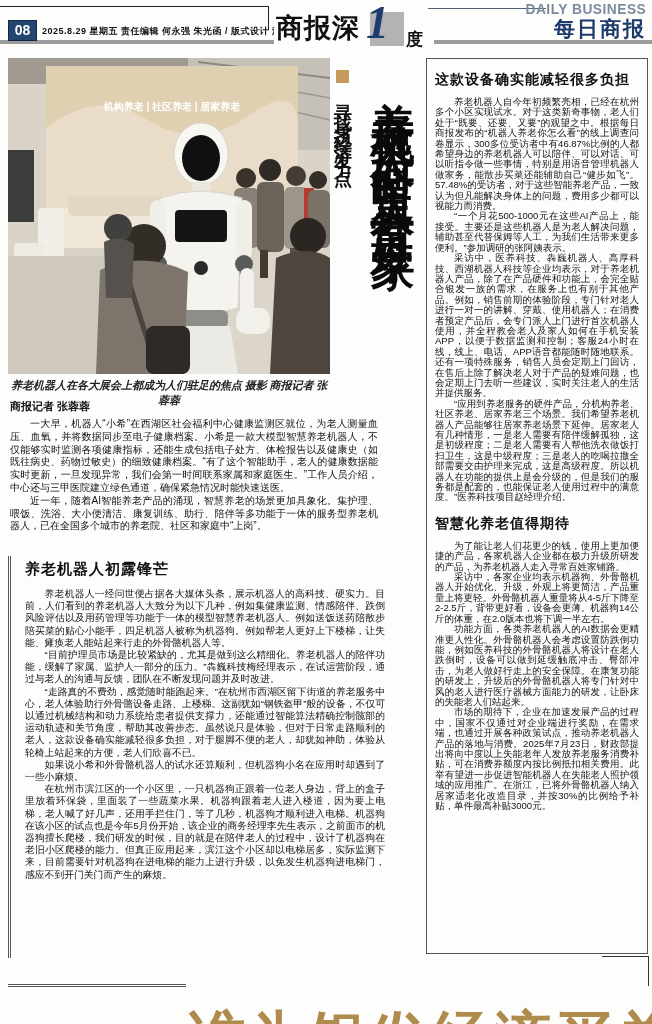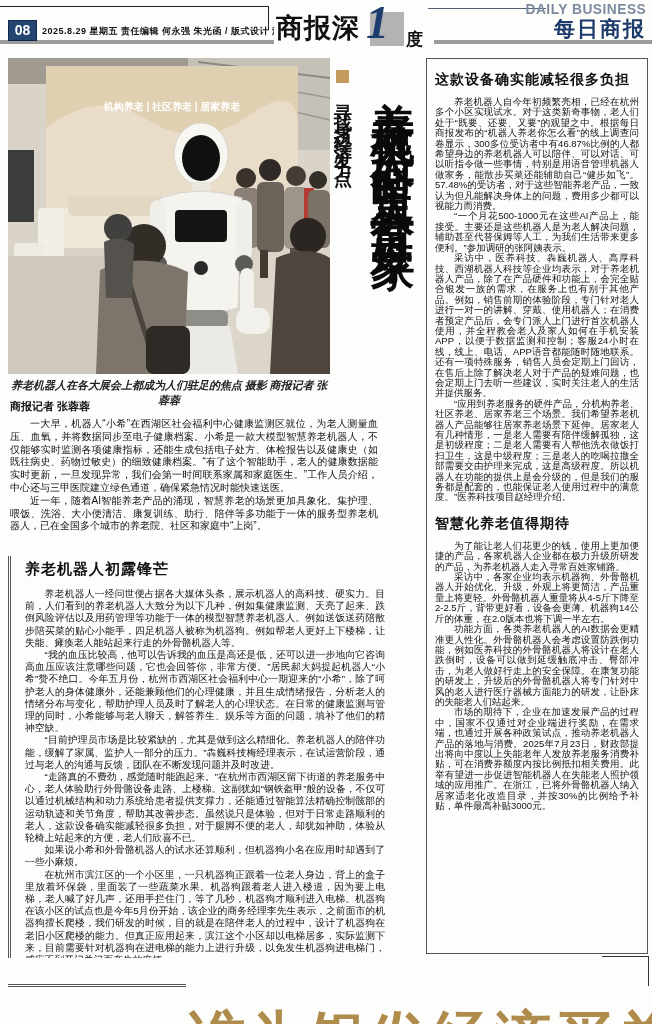--- a/index.html
+++ b/index.html
@@ -149,22 +149,21 @@
   <div class="kicker">寻找身边经济发力点</div>
   <div class="headline">养老机器人何时走入寻常百姓家？</div>
 
   <div class="byline">商报记者 张蓉蓉</div>
   <div class="intro">
     <p>一大早，机器人“小希”在西湖区社会福利中心健康监测区就位，为老人测量血压、血氧，并将数据同步至电子健康档案。小希是一款大模型智慧养老机器人，不仅能够实时监测各项健康指标，还能生成包括电子处方、体检报告以及健康史（如既往病史、药物过敏史）的细致健康档案。“有了这个智能助手，老人的健康数据能实时更新，一旦发现异常，我们会第一时间联系家属和家庭医生。”工作人员介绍，中心还与三甲医院建立绿色通道，确保紧急情况时能快速送医。</p>
     <p>近一年，随着AI智能养老产品的涌现，智慧养老的场景更加具象化。集护理、喂饭、洗浴、大小便清洁、康复训练、助行、陪伴等多功能于一体的服务型养老机器人，已在全国多个城市的养老院、社区和家庭中“上岗”。</p>
   </div>
   <div class="lsec">
     <h2>养老机器人初露锋芒</h2>
-    <p>养老机器人一经问世便占据各大媒体头条，展示机器人的高科技、硬实力。目前，人们看到的养老机器人大致分为以下几种，例如集健康监测、天亮了起来、跌倒风险评估以及用药管理等功能于一体的模型智慧养老机器人。例如送饭送药陪散步陪买菜的贴心小能手，四足机器人被称为机器狗。例如帮老人更好上下楼梯，让失能、瘫痪老人能站起来行走的外骨骼机器人等。</p>
-    <p>“我的血压比较高，他可以告诉我的血压是高还是低，还可以进一步地向它咨询高血压应该注意哪些问题，它也会回答你，非常方便。”居民郝大妈提起机器人“小希”赞不绝口。今年五月份，杭州市西湖区社会福利中心一期迎来的“小希”，除了呵护老人的身体健康外，还能兼顾他们的心理健康，并且生成情绪报告，分析老人的情绪分布与变化，帮助护理人员及时了解老人的心理状态。在日常的健康监测与管理的同时，小希能够与老人聊天，解答养生、娱乐等方面的问题，填补了他们的精神空缺。</p>
+    <p>养老机器人一经问世便占据各大媒体头条，展示机器人的高科技、硬实力。目前，人们看到的养老机器人大致分为以下几种，例如集健康监测、情感陪伴、跌倒风险评估以及用药管理等功能于一体的模型智慧养老机器人。例如送饭送药陪散步陪买菜的贴心小能手，四足机器人被称为机器狗。例如帮老人更好上下楼梯，让失能、瘫痪老人能站起来行走的外骨骼机器人等。</p>
     <p>“目前护理员市场是比较紧缺的，尤其是做到这么精细化。养老机器人的陪伴功能，缓解了家属、监护人一部分的压力。”犇巍科技梅经理表示，在试运营阶段，通过与老人的沟通与反馈，团队在不断发现问题并及时改进。</p>
     <p>“走路真的不费劲，感觉随时能跑起来。”在杭州市西湖区留下街道的养老服务中心，老人体验助行外骨骼设备走路、上楼梯。这副犹如“钢铁盔甲”般的设备，不仅可以通过机械结构和动力系统给患者提供支撑力，还能通过智能算法精确控制髋部的运动轨迹和关节角度，帮助其改善步态。虽然说只是体验，但对于日常走路顺利的老人，这款设备确实能减轻很多负担，对于腿脚不便的老人，却犹如神助，体验从轮椅上站起来的方便，老人们欣喜不已。</p>
     <p>如果说小希和外骨骼机器人的试水还算顺利，但机器狗小名在应用时却遇到了一些小麻烦。</p>
     <p>在杭州市滨江区的一个小区里，一只机器狗正跟着一位老人身边，背上的盒子里放着环保袋，里面装了一些蔬菜水果。机器狗跟着老人进入楼道，因为要上电梯，老人喊了好几声，还用手拦住门，等了几秒，机器狗才顺利进入电梯。机器狗在该小区的试点也是今年5月份开始，该企业的商务经理李先生表示，之前面市的机器狗擅长爬楼，我们研发的时候，目的就是在陪伴老人的过程中，设计了机器狗在老旧小区爬楼的能力。但真正应用起来，滨江这个小区却以电梯居多，实际监测下来，目前需要针对机器狗在进电梯的能力上进行升级，以免发生机器狗进电梯门，感应不到开门关门而产生的麻烦。</p>
 
   </div>
 
   <div class="rbox">
     <h2>这款设备确实能减轻很多负担</h2>
     <p>养老机器人自今年初频繁亮相，已经在杭州多个小区实现试水。对于这类新奇事物，老人们处于“既要、还要、又要”的观望之中。根据每日商报发布的“机器人养老你怎么看”的线上调查问卷显示，300多位受访者中有46.87%比例的人都希望身边的养老机器人可以陪伴、可以对话、可以听指令做一些事情，特别是用语音管理机器人做家务，能散步买菜还能辅助自己“健步如飞”。57.48%的受访者，对于这些智能养老产品，一致认为但凡能解决身体上的问题，费用多少都可以视能力而消费。</p>

